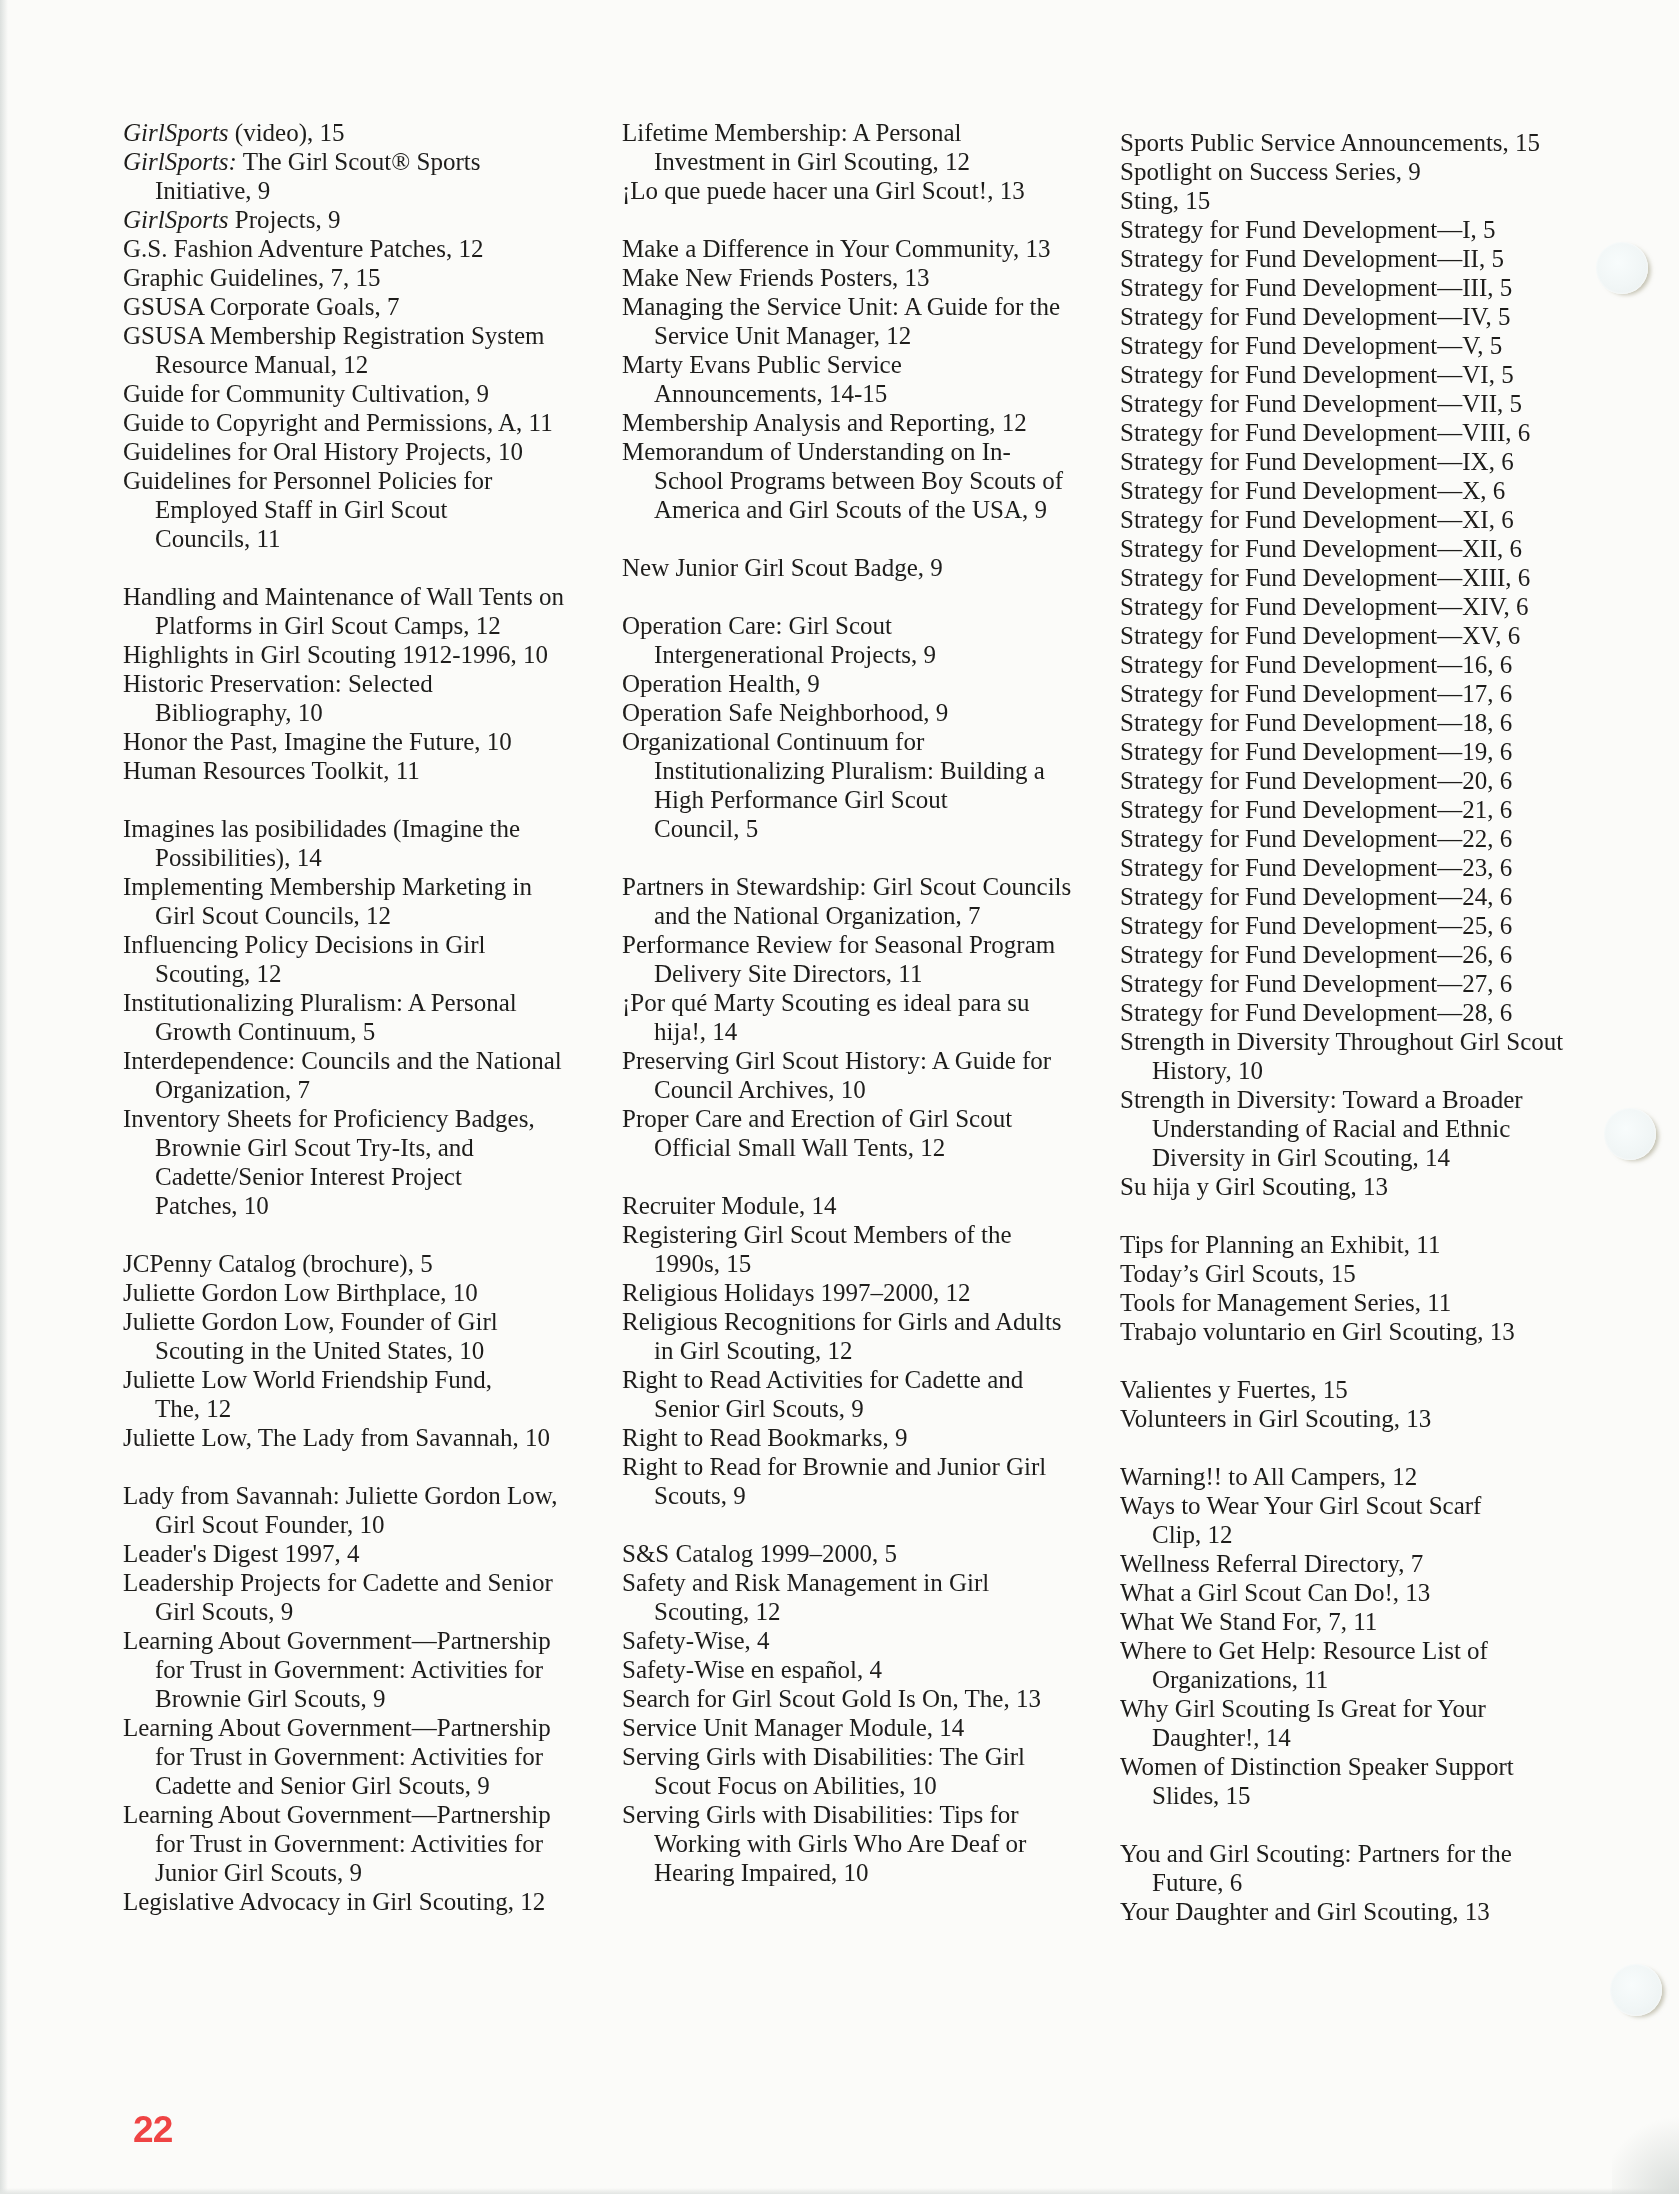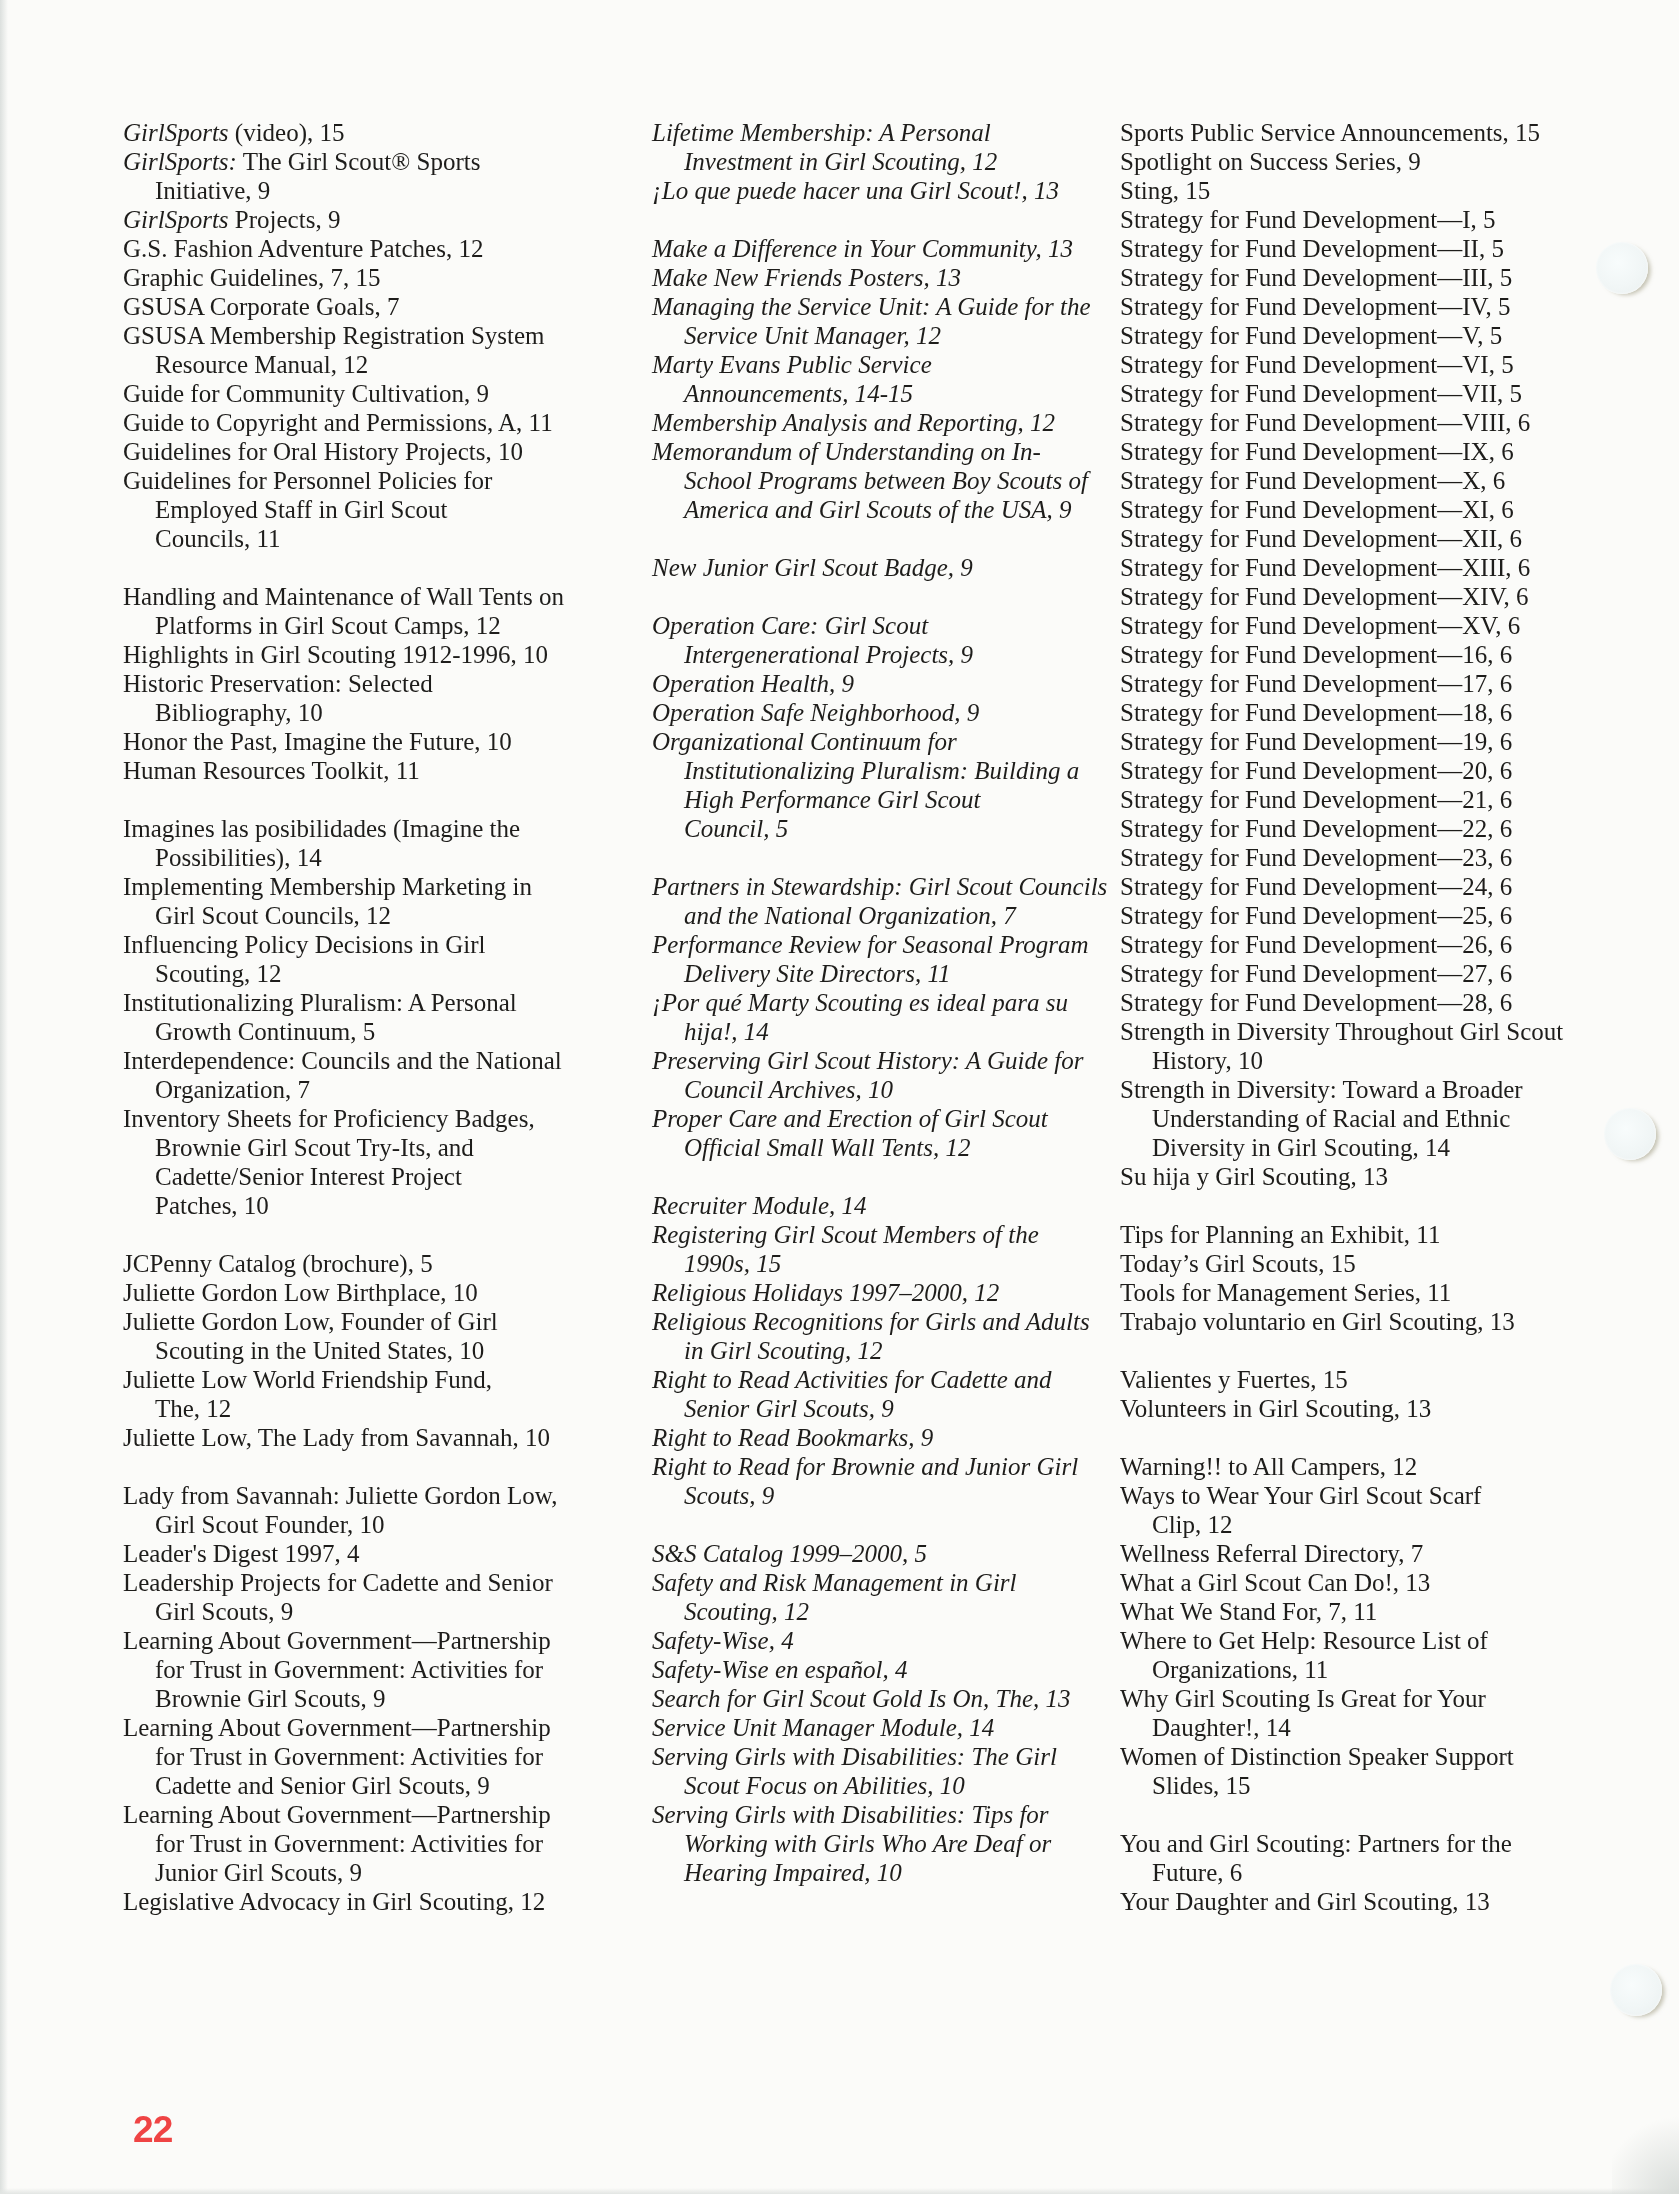--- a/index.html
+++ b/index.html
@@ -12,22 +12,22 @@
     color:#1e1d1b;
   }
   .col{
     position:absolute;
     top:118px;
     width:494px;
     font-size:25px;
     line-height:29px;
   }
   #col1{left:123px;}
-  #col2{left:652px;font-style:italic;}
-  #col3{left:1120px;}
+  #col2{left:622px;}
+  #col3{left:1120px;margin-top:10px;}
   .group{margin-top:29px;}
   .group:first-child{margin-top:0;}
   .line{white-space:nowrap;}
   .cont{padding-left:32px;}
   .ital{font-style:italic;}
   .page-num{
     position:absolute;
     left:133px;top:2112px;
     font-family:"Liberation Sans","DejaVu Sans",sans-serif;
     font-weight:bold;

